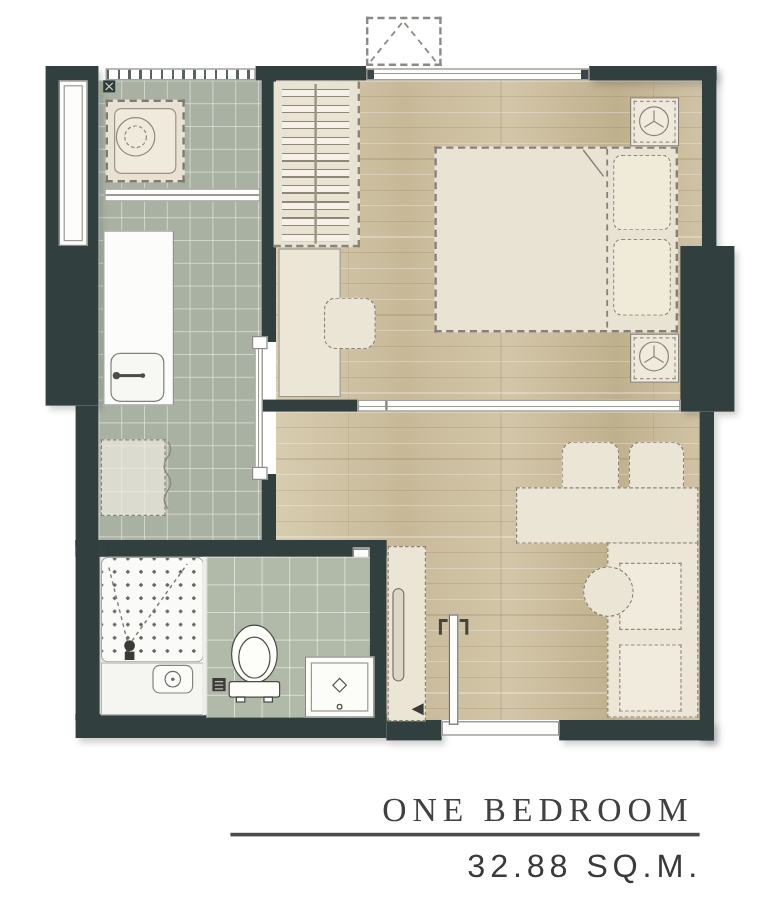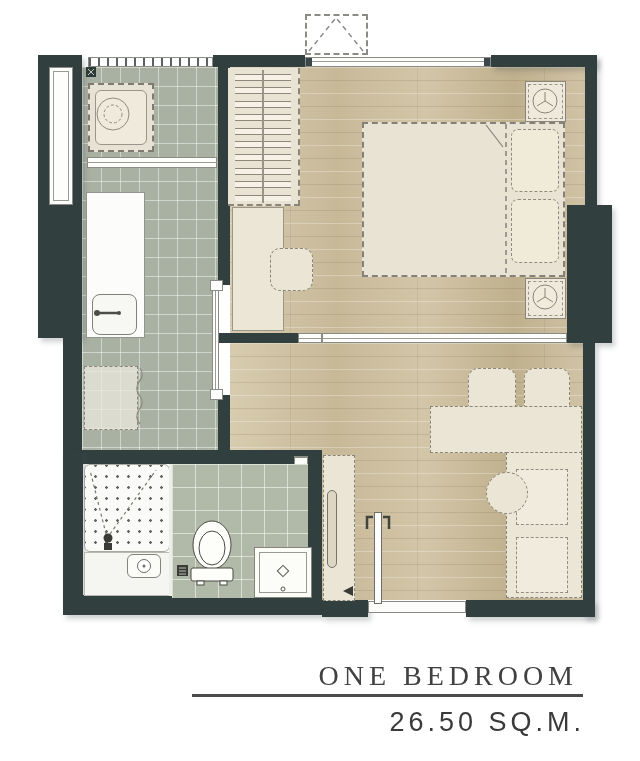--- a/index.html
+++ b/index.html
@@ -216,14 +216,14 @@
     </g>
 
     <path d="M373,517 h-6 v12 M383,517 h6 v12" stroke="#44443f" stroke-width="2.5" fill="none"></path>
     <path d="M353,586 l-10,5 10,5 z" fill="#3a3a36"></path>
 
     <path d="M179,568 h7 M179,571 h7 M179,574 h7" stroke="#b9bfb2" stroke-width="1"></path>
   </svg>
 
   <div id="footer-title">ONE BEDROOM</div>
   <div id="footer-rule"></div>
-  <div id="footer-area">26.50 SQ.M.</div>
+  <div id="footer-area">32.88 SQ.M.</div>
 </div>
 
 </body></html>

